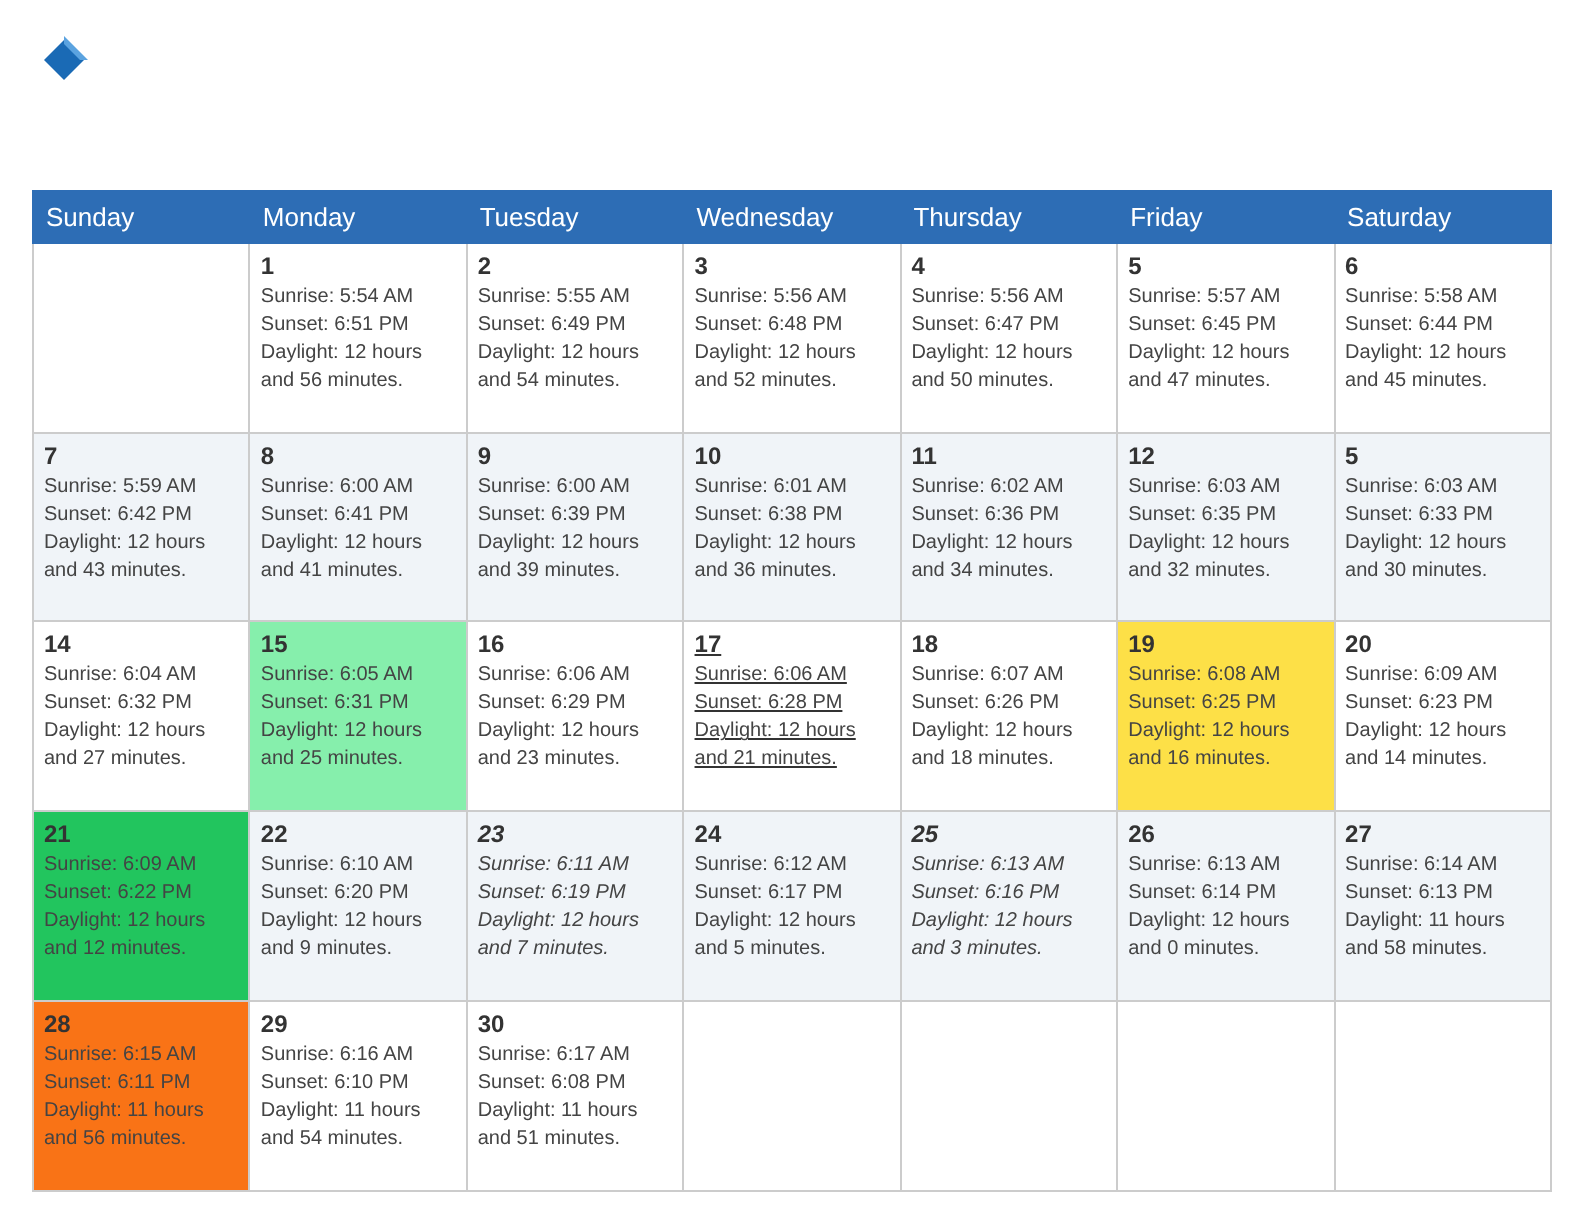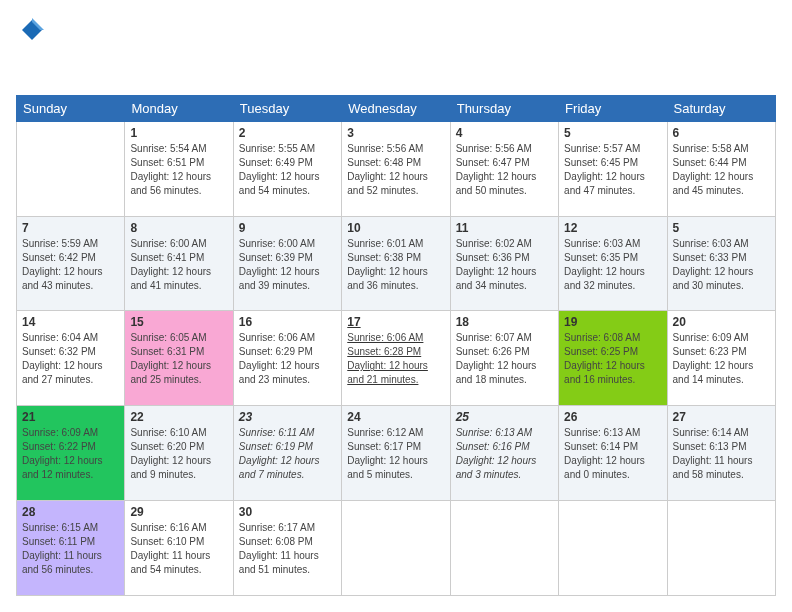--- a/index.html
+++ b/index.html
@@ -226,21 +226,21 @@
           </td>
         </tr>
         <tr>
           <td style="background-color: rgb(255, 255, 255); border-radius: 23px;">
             <div class="day-number">14</div>
             <div class="cell-info">Sunrise: 6:04 AM
 Sunset: 6:32 PM
 Daylight: 12 hours
 and 27 minutes.</div>
           </td>
-          <td style="background-color: #f9a8d4;">
+          <td style="background-color: #86efac;">
             <div class="day-number">15</div>
             <div class="cell-info">Sunrise: 6:05 AM
 Sunset: 6:31 PM
 Daylight: 12 hours
 and 25 minutes.</div>
           </td>
           <td style="background-color: rgb(255, 255, 255);">
             <div class="day-number">16</div>
             <div class="cell-info">Sunrise: 6:06 AM
 Sunset: 6:29 PM
@@ -254,21 +254,21 @@
 Daylight: 12 hours
 and 21 minutes.</div>
           </td>
           <td style="background-color: rgb(255, 255, 255);">
             <div class="day-number">18</div>
             <div class="cell-info">Sunrise: 6:07 AM
 Sunset: 6:26 PM
 Daylight: 12 hours
 and 18 minutes.</div>
           </td>
-          <td style="background-color: #84cc16;">
+          <td style="background-color: #fde047;">
             <div class="day-number">19</div>
             <div class="cell-info">Sunrise: 6:08 AM
 Sunset: 6:25 PM
 Daylight: 12 hours
 and 16 minutes.</div>
           </td>
           <td style="background-color: rgb(255, 255, 255);">
             <div class="day-number">20</div>
             <div class="cell-info">Sunrise: 6:09 AM
 Sunset: 6:23 PM
@@ -321,21 +321,21 @@
           </td>
           <td style="background-color: rgb(240, 244, 248); margin-top: 37px;">
             <div class="day-number">27</div>
             <div class="cell-info">Sunrise: 6:14 AM
 Sunset: 6:13 PM
 Daylight: 11 hours
 and 58 minutes.</div>
           </td>
         </tr>
         <tr>
-          <td style="background-color: #c4b5fd;">
+          <td style="background-color: #f97316;">
             <div class="day-number">28</div>
             <div class="cell-info">Sunrise: 6:15 AM
 Sunset: 6:11 PM
 Daylight: 11 hours
 and 56 minutes.</div>
           </td>
           <td style="background-color: rgb(255, 255, 255);">
             <div class="day-number">29</div>
             <div class="cell-info">Sunrise: 6:16 AM
 Sunset: 6:10 PM

